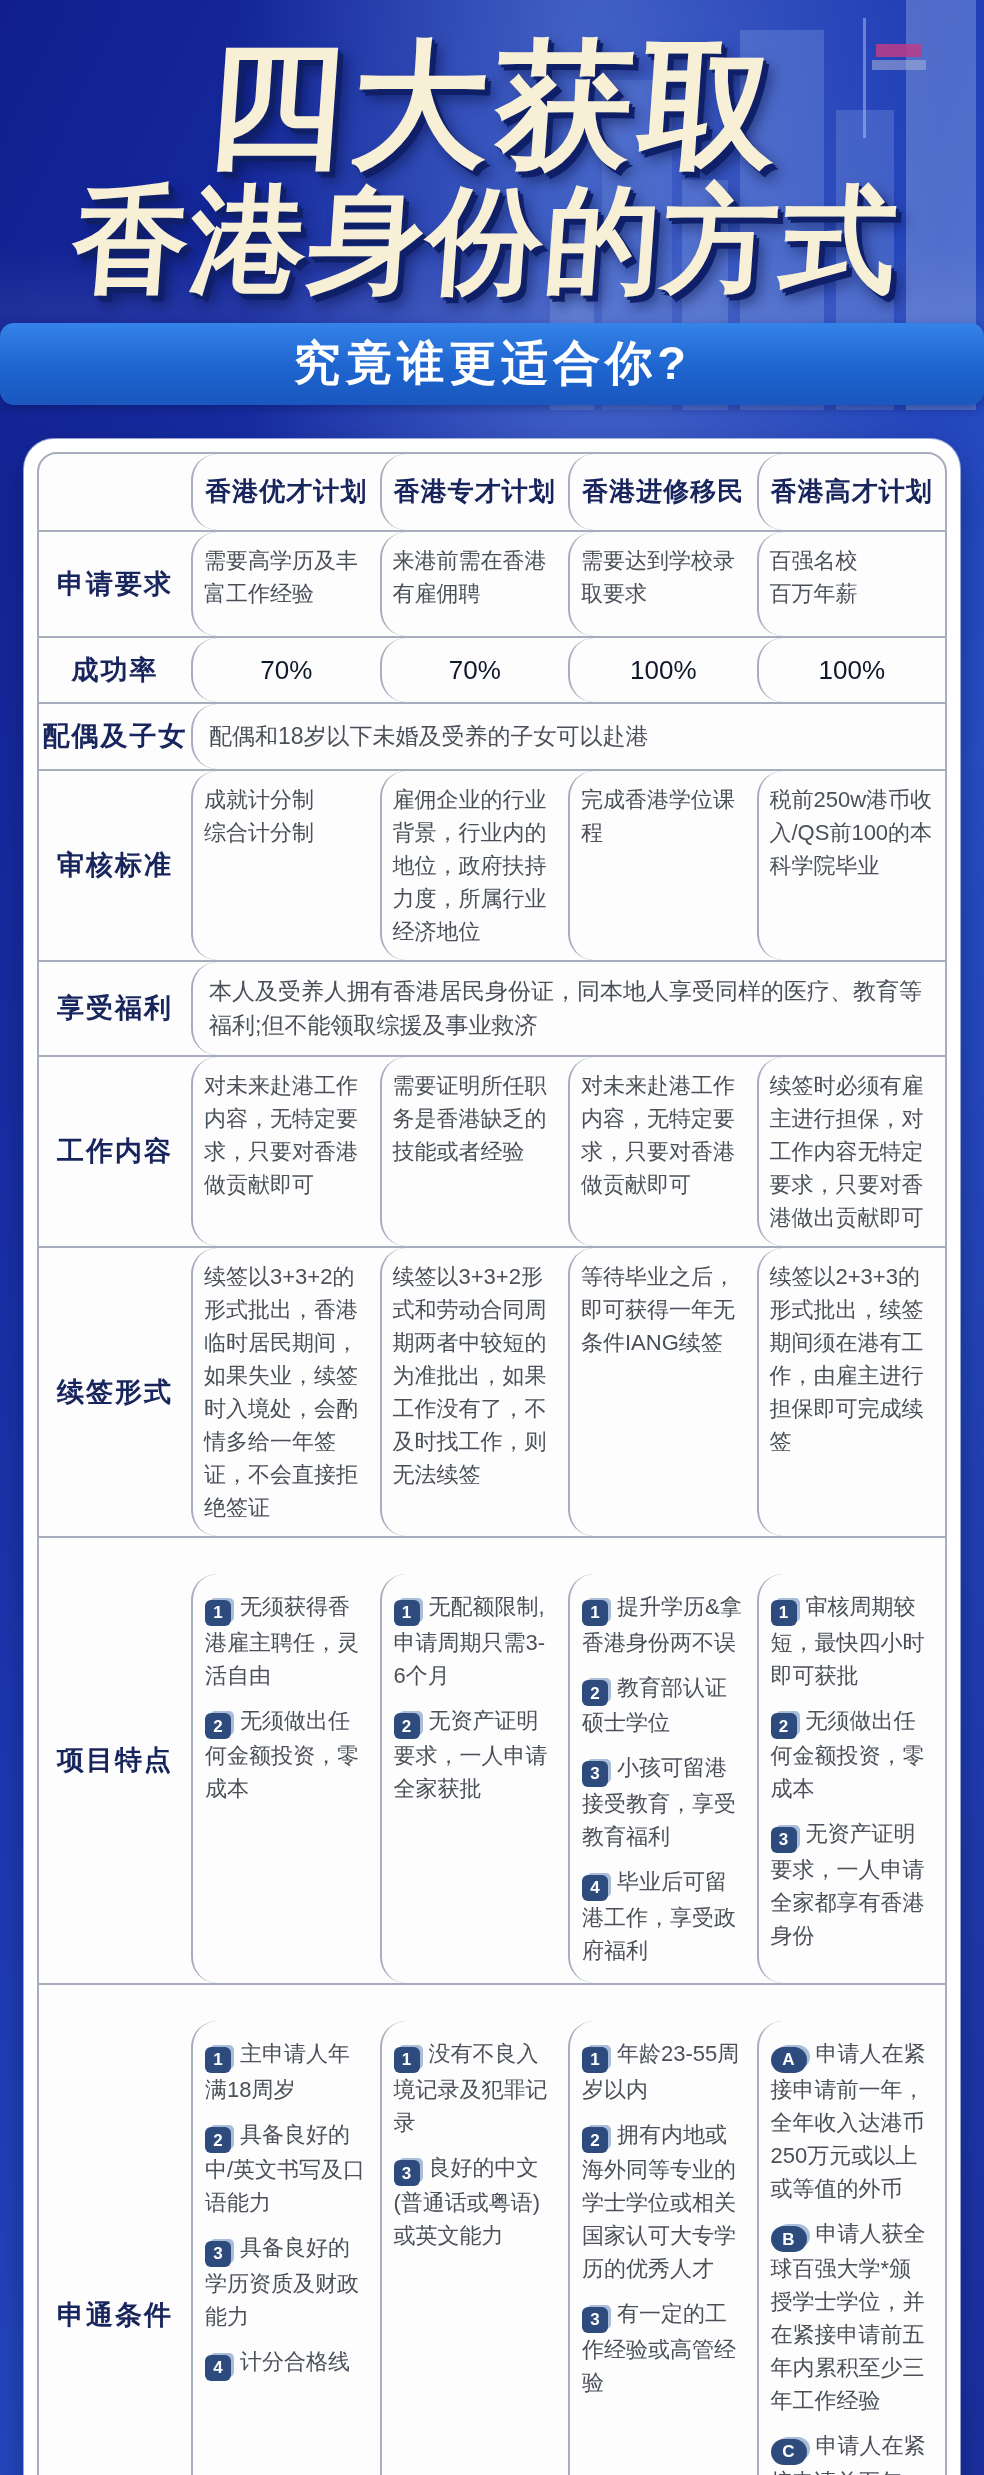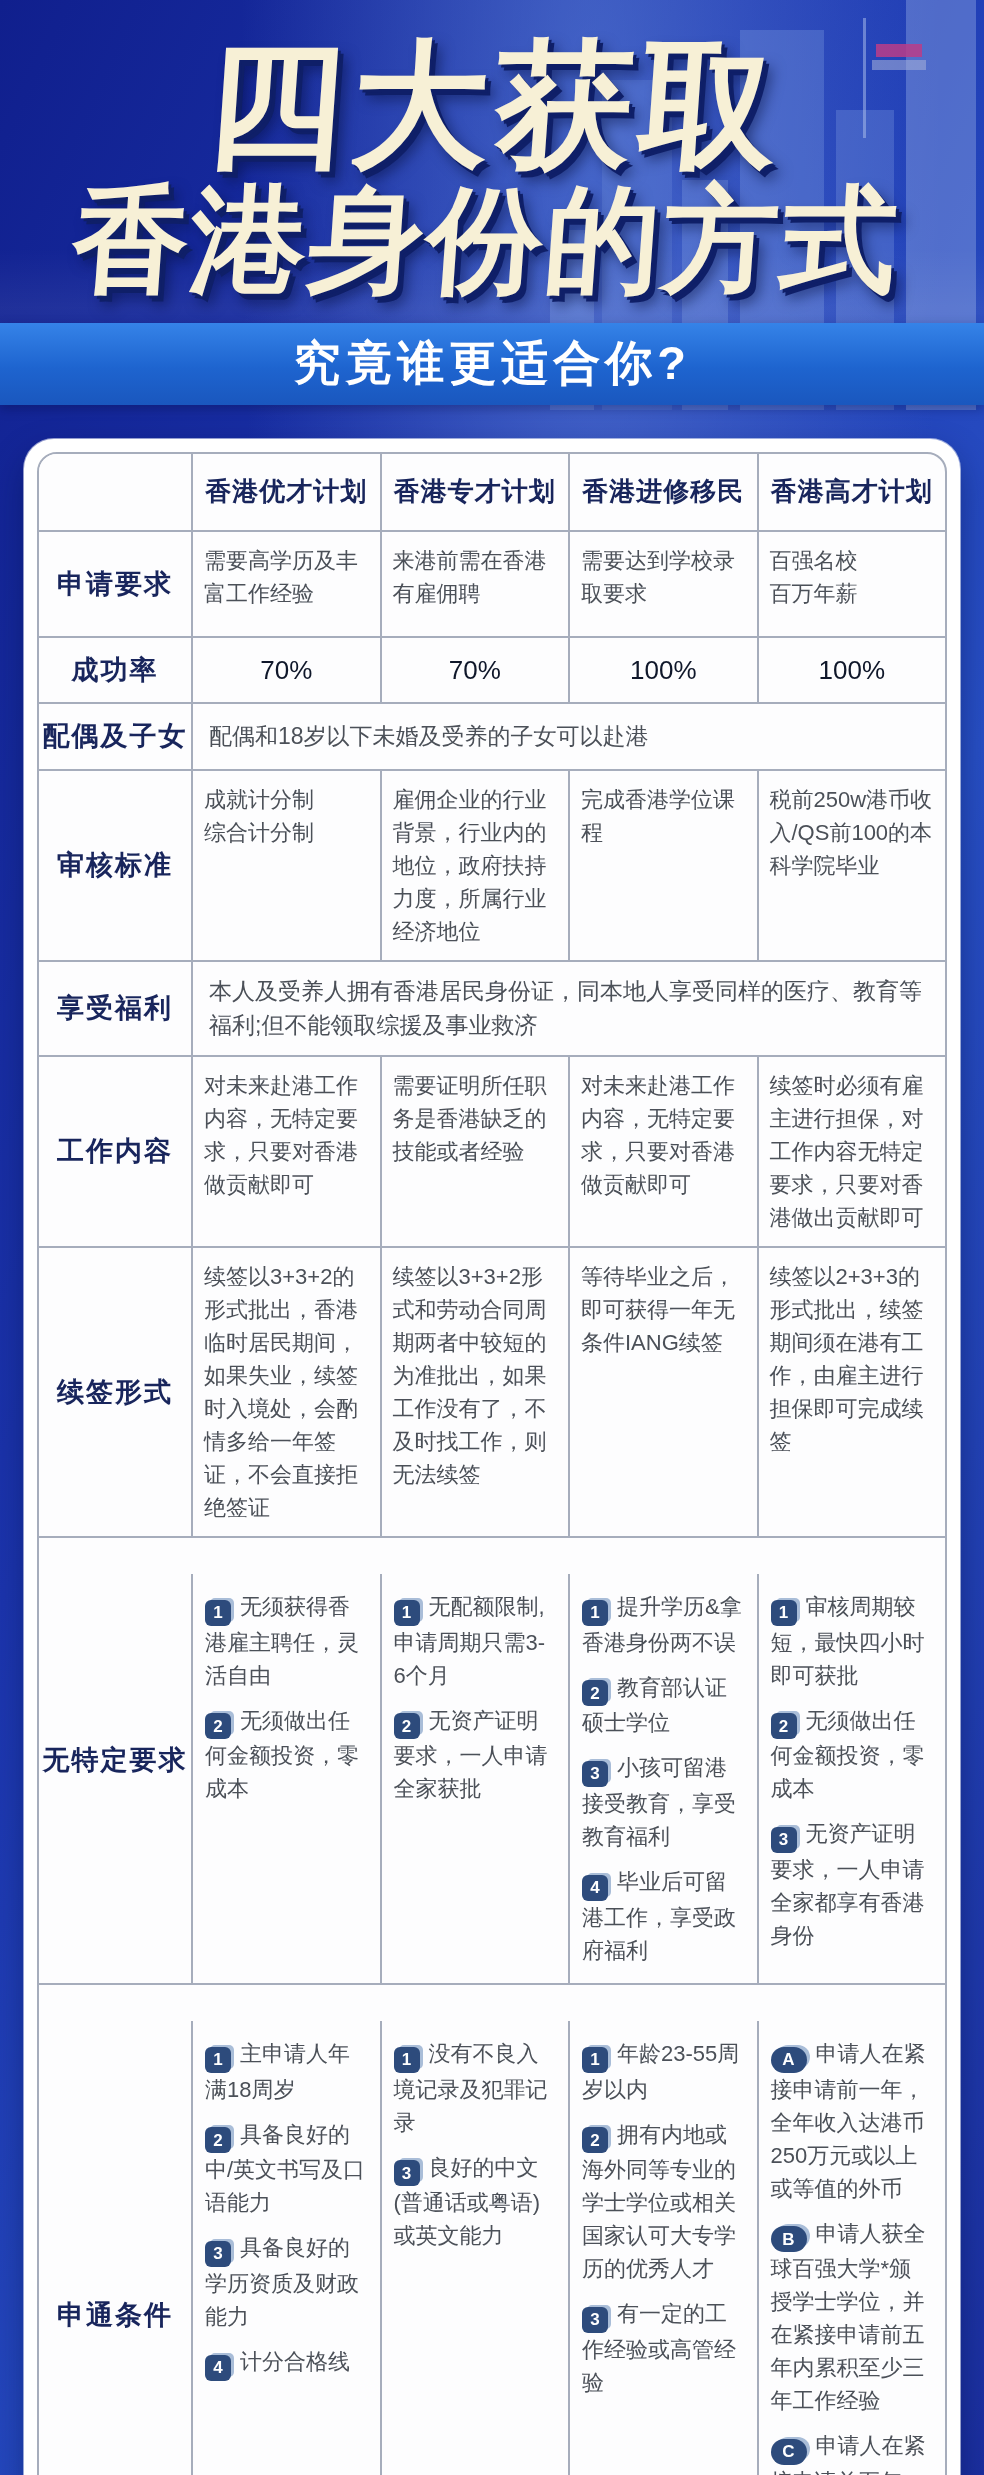--- a/index.html
+++ b/index.html
@@ -38,31 +38,31 @@
   
   .title-block{position:relative;padding-top:34px;text-align:center;transform:skewX(-4deg);}
   .t1{font-size:138px;line-height:1.04;font-weight:900;color:var(--cream);letter-spacing:6px;
       text-shadow:3px 3px 0 #0f1f68,6px 6px 0 #0f1f68,9px 10px 14px rgba(5,15,60,.55);}
   .t2{font-size:116px;line-height:1.08;font-weight:900;color:var(--cream);letter-spacing:2px;
       text-shadow:3px 3px 0 #0f1f68,6px 6px 0 #0f1f68,9px 10px 14px rgba(5,15,60,.55);}
 
   
   .banner{position:relative;margin-top:20px;height:82px;display:flex;align-items:center;justify-content:center;
     background:linear-gradient(180deg,#3583e8 0%,#1e64cf 55%,#1a57be 100%);
-    box-shadow:0 4px 10px rgba(5,15,70,.35);}
+    box-shadow:0 4px 10px rgba(5,15,70,.35);border-radius:14px;}
   .banner span{color:#fff;font-size:47px;font-weight:800;letter-spacing:5px;}
 
   
   .card{position:relative;margin:34px 24px 0;background:#fff;border-radius:30px;padding:13px;
     box-shadow:0 0 0 1px rgba(255,255,255,.55),0 16px 34px rgba(5,15,70,.45);}
   .tbl{border:2px solid var(--grid);border-radius:20px;overflow:hidden;background:#fdfdfe;}
   .row{display:grid;grid-template-columns:152px repeat(4,1fr);}
   .row + .row{border-top:2px solid var(--grid);}
   .cell{padding:12px 11px;color:var(--cellText);font-size:22px;line-height:1.5;
-    word-break:break-all;white-space:pre-line;}
+    word-break:break-all;white-space:pre-line;border-radius:26px;}
   .cell + .cell{border-left:2px solid var(--grid);}
   .cell.label{display:flex;align-items:center;justify-content:center;text-align:center;
     color:var(--navy);font-weight:800;font-size:27px;letter-spacing:2px;white-space:normal;word-break:keep-all;}
   .cell.head{display:flex;align-items:center;justify-content:center;
     color:var(--navy);font-weight:800;font-size:26px;letter-spacing:1px;}
   .cell.corner{background:#fdfdfe;}
   .cell.center{display:flex;align-items:center;justify-content:center;font-size:26px;color:#0f172a;}
   .cell.span4{grid-column:2/6;display:flex;align-items:center;font-size:23px;padding-left:16px;}
   .cell.listing{padding:16px 12px;white-space:normal;margin-top:36px;}
   .li{margin:0 0 12px;color:var(--cellText);}
@@ -146,21 +146,21 @@
         <div class="cell">续签时必须有雇主进行担保，对工作内容无特定要求，只要对香港做出贡献即可</div>
       </div>
       <div class="row" style="min-height: 268px;">
         <div class="cell label">续签形式</div>
         <div class="cell">续签以3+3+2的形式批出，香港临时居民期间，如果失业，续签时入境处，会酌情多给一年签证，不会直接拒绝签证</div>
         <div class="cell">续签以3+3+2形式和劳动合同周期两者中较短的为准批出，如果工作没有了，不及时找工作，则无法续签</div>
         <div class="cell">等待毕业之后，即可获得一年无条件IANG续签</div>
         <div class="cell">续签以2+3+3的形式批出，续签期间须在港有工作，由雇主进行担保即可完成续签</div>
       </div>
       <div class="row" style="min-height: 366px;">
-        <div class="cell label">无特定要求</div>
+        <div class="cell label">项目特点</div>
         <div class="cell listing">
           <div class="li"><div class="badge">1</div><div class="" style="display: inline;">无须获得香港雇主聘任，灵活自由</div></div>
           <div class="li"><div class="badge">2</div><div class="" style="display: inline;">无须做出任何金额投资，零成本</div></div>
         </div>
         <div class="cell listing">
           <div class="li"><div class="badge">1</div><div class="" style="display: inline;">无配额限制,申请周期只需3-6个月</div></div>
           <div class="li"><div class="badge">2</div><div class="" style="display: inline;">无资产证明要求，一人申请全家获批</div></div>
         </div>
         <div class="cell listing">
           <div class="li"><div class="badge">1</div><div class="" style="display: inline;">提升学历&amp;拿香港身份两不误</div></div>

